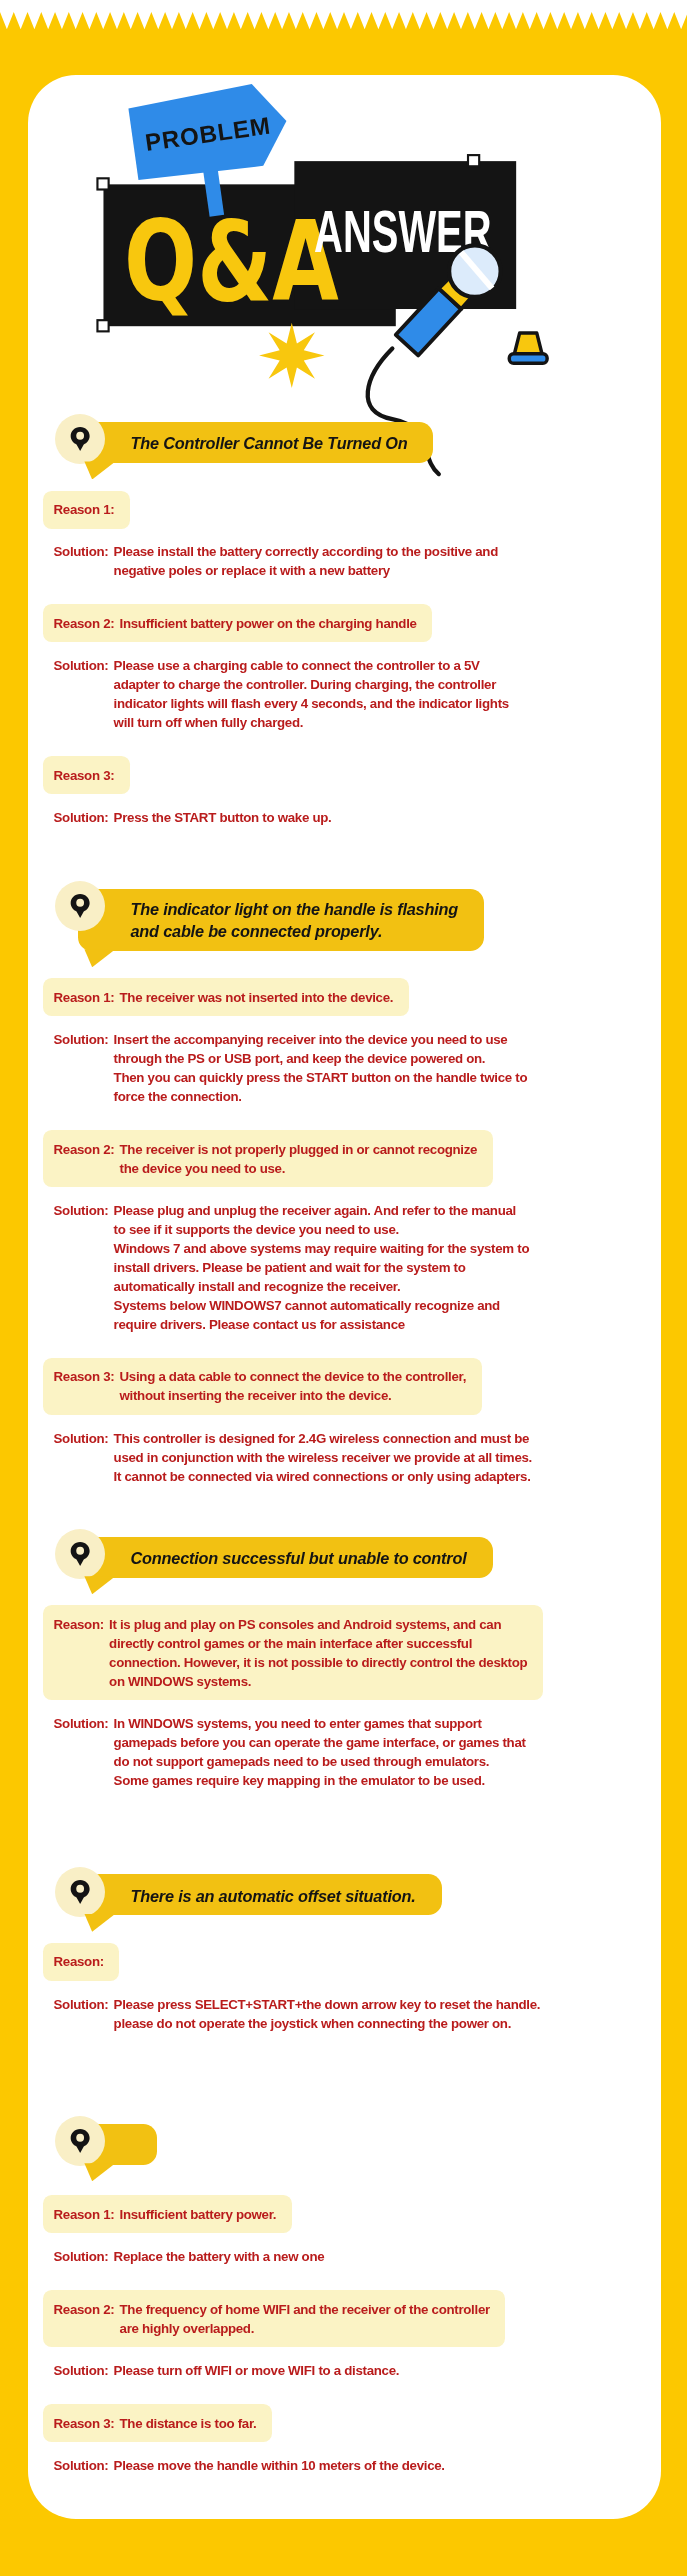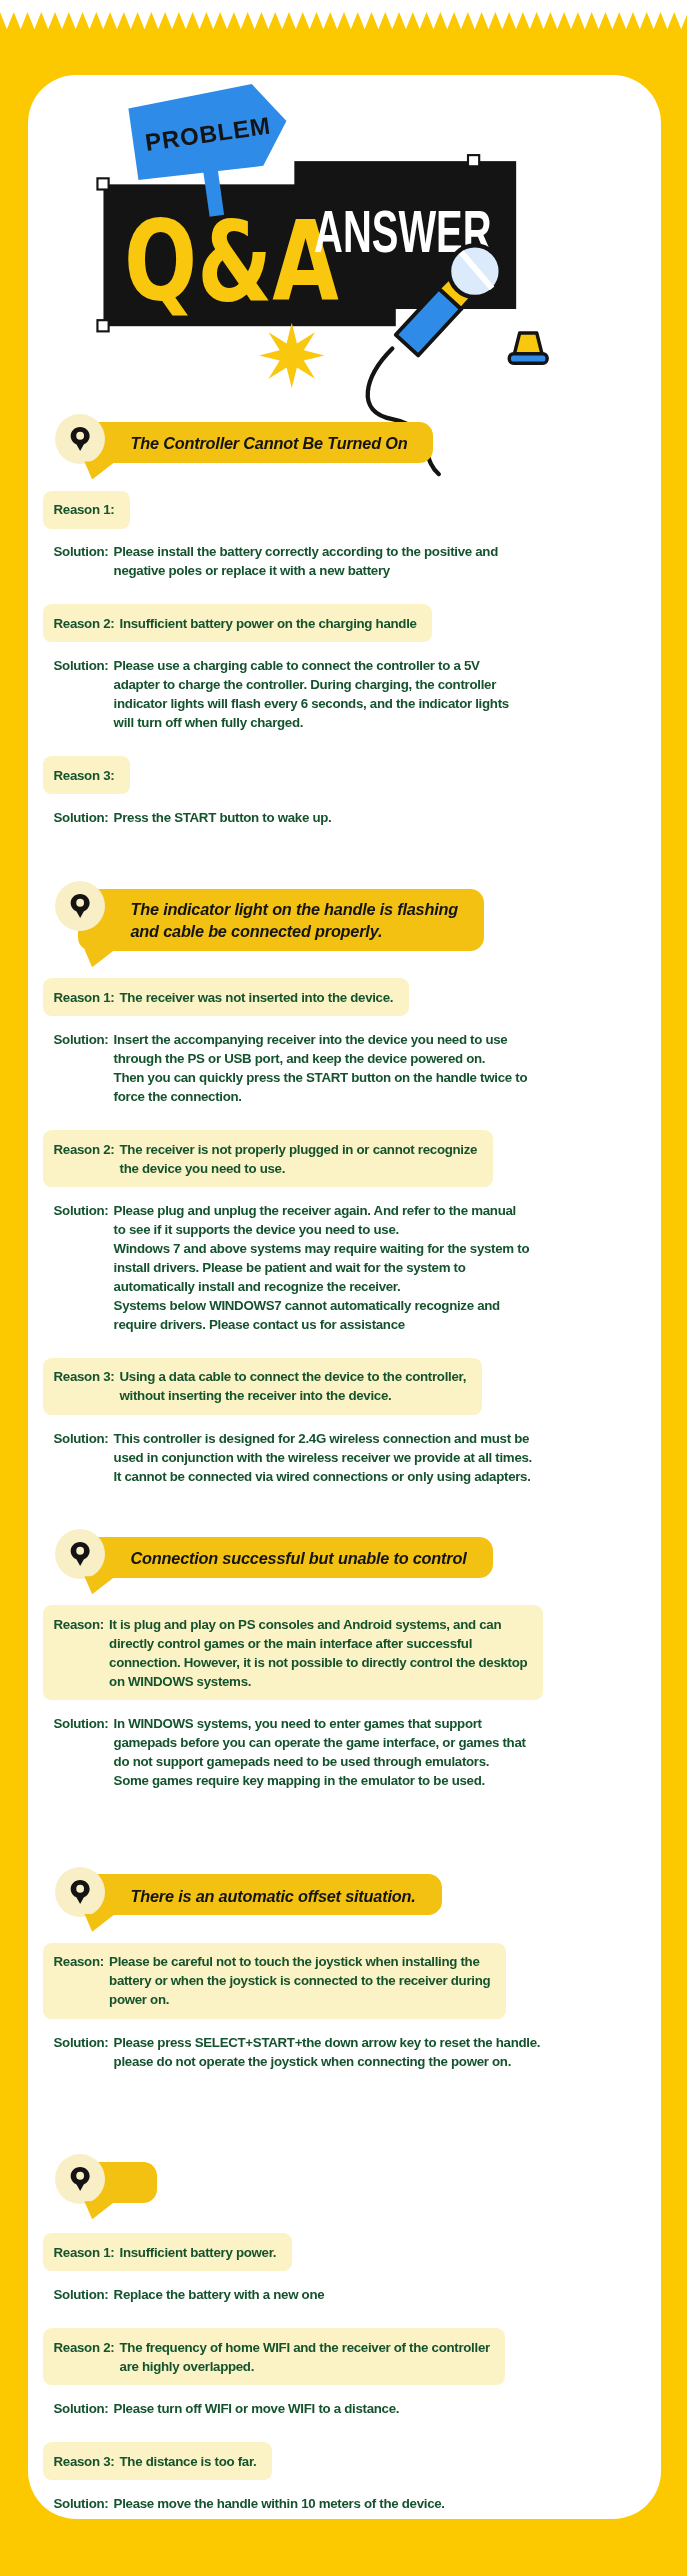--- a/index.html
+++ b/index.html
@@ -39,21 +39,21 @@
     background:#F2C112;clip-path:polygon(0 0,100% 0,25% 100%);
   }
   .icon-circle{
     position:absolute;left:-22.3px;top:-7.7px;width:50px;height:50px;
     background:#F9EFC6;border-radius:50%;
     display:flex;align-items:center;justify-content:center;
   }
   
   .block{
     display:flex;gap:5.2px;
-    font-size:13.3px;font-weight:bold;color:#14532d;
+    font-size:13.3px;font-weight:bold;color:#b91c1c;
     letter-spacing:-0.3px;line-height:19px;
     margin:0 0 13.8px 0;max-width:602px;
   }
   .block .label{white-space:nowrap}
   .block .text{white-space:pre-line}
   .block.hl{
     background:#FBF3C5;border-radius:8.6px;
     padding:9.5px 15.5px 9.5px 10.3px;margin-left:-10.3px;
     width:-moz-fit-content;width:fit-content;
   }
@@ -137,21 +137,21 @@
 negative poles or replace it with a new battery</span>
     </div>
     <div class="block hl">
       <span class="label">Reason 2:</span>
       <span class="text">Insufficient battery power on the charging handle</span>
     </div>
     <div class="block sol">
       <span class="label">Solution:</span>
       <span class="text">Please use a charging cable to connect the controller to a 5V
 adapter to charge the controller. During charging, the controller
-indicator lights will flash every 6 seconds, and the indicator lights
+indicator lights will flash every 4 seconds, and the indicator lights
 will turn off when fully charged.</span>
     </div>
     <div class="block hl">
       <span class="label">Reason 3:</span>
     </div>
     <div class="block sol">
       <span class="label">Solution:</span>
       <span class="text">Press the START button to wake up.</span>
     </div>
   </div>
@@ -240,23 +240,20 @@
         <svg width="22.3" height="26" viewBox="0 0 24 28">
             <path fill="#141414" d="M12 1C6.2 1 1.8 5.4 1.8 10.8c0 4.2 2.9 7.8 6.3 9L12 27l3.9-7.2c3.4-1.2 6.3-4.8 6.3-9C22.2 5.4 17.8 1 12 1z"></path>
             <circle cx="12" cy="10.5" r="4.2" fill="#F9EFC6"></circle>
           </svg>
       </span>
       <span class="title">There is an automatic offset situation.</span>
       <span class="tail"></span>
     </div>
     <div class="block hl">
       <span class="label">Reason:</span>
-      <span class="text">Please be careful not to touch the joystick when installing the
-battery or when the joystick is connected to the receiver during
-power on.</span>
     </div>
     <div class="block sol">
       <span class="label">Solution:</span>
       <span class="text">Please press SELECT+START+the down arrow key to reset the handle.
 please do not operate the joystick when connecting the power on.</span>
     </div>
   </div>
 
   <div class="sec sec5">
     <div class="bubble">

